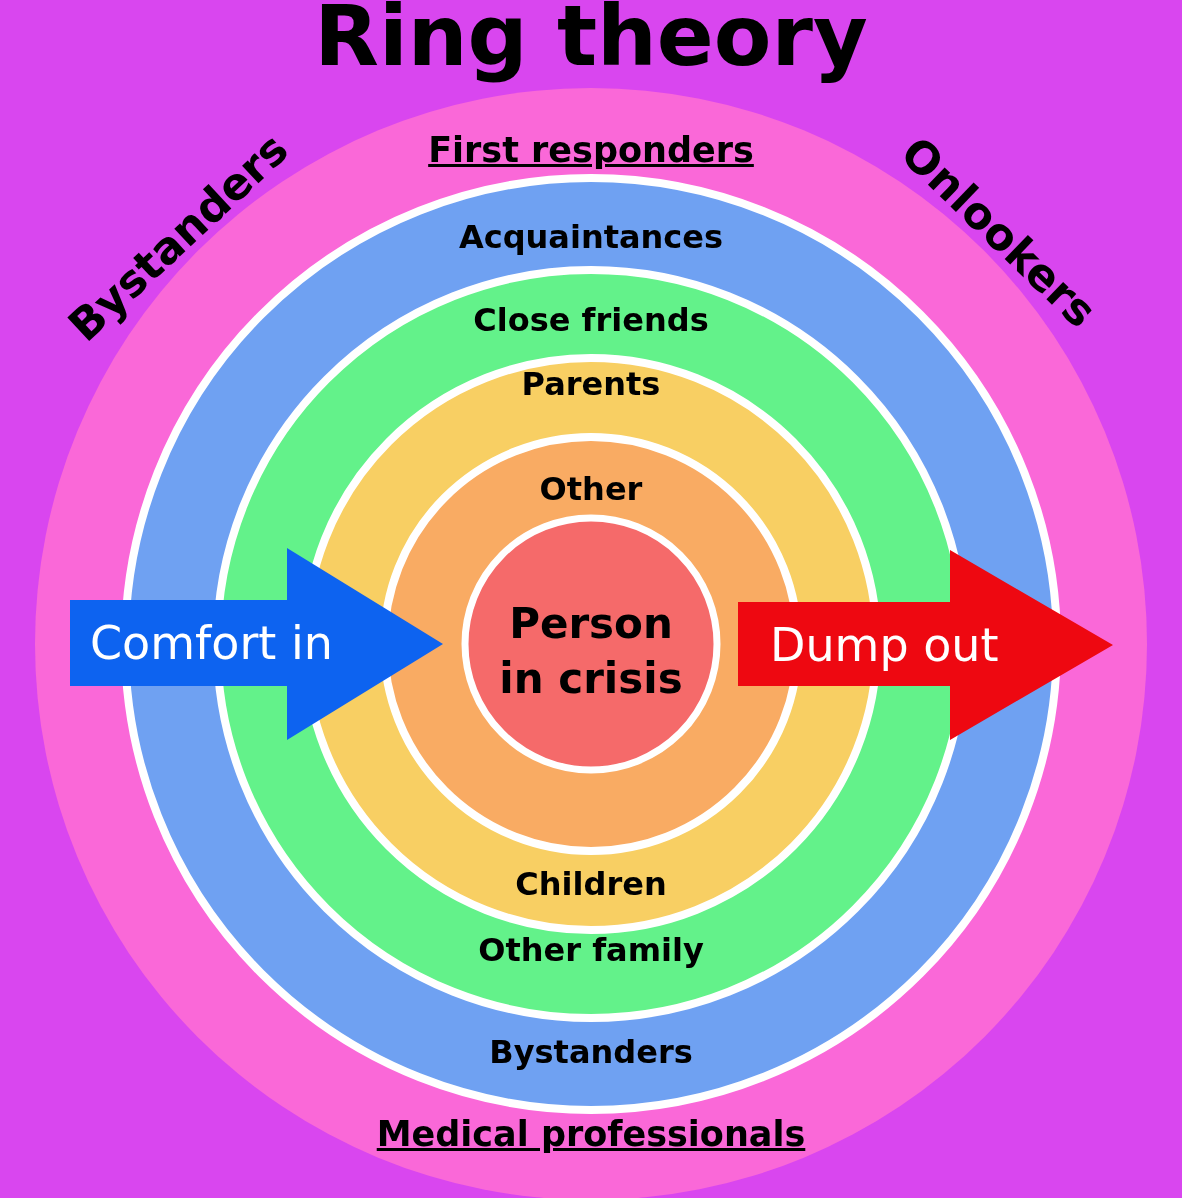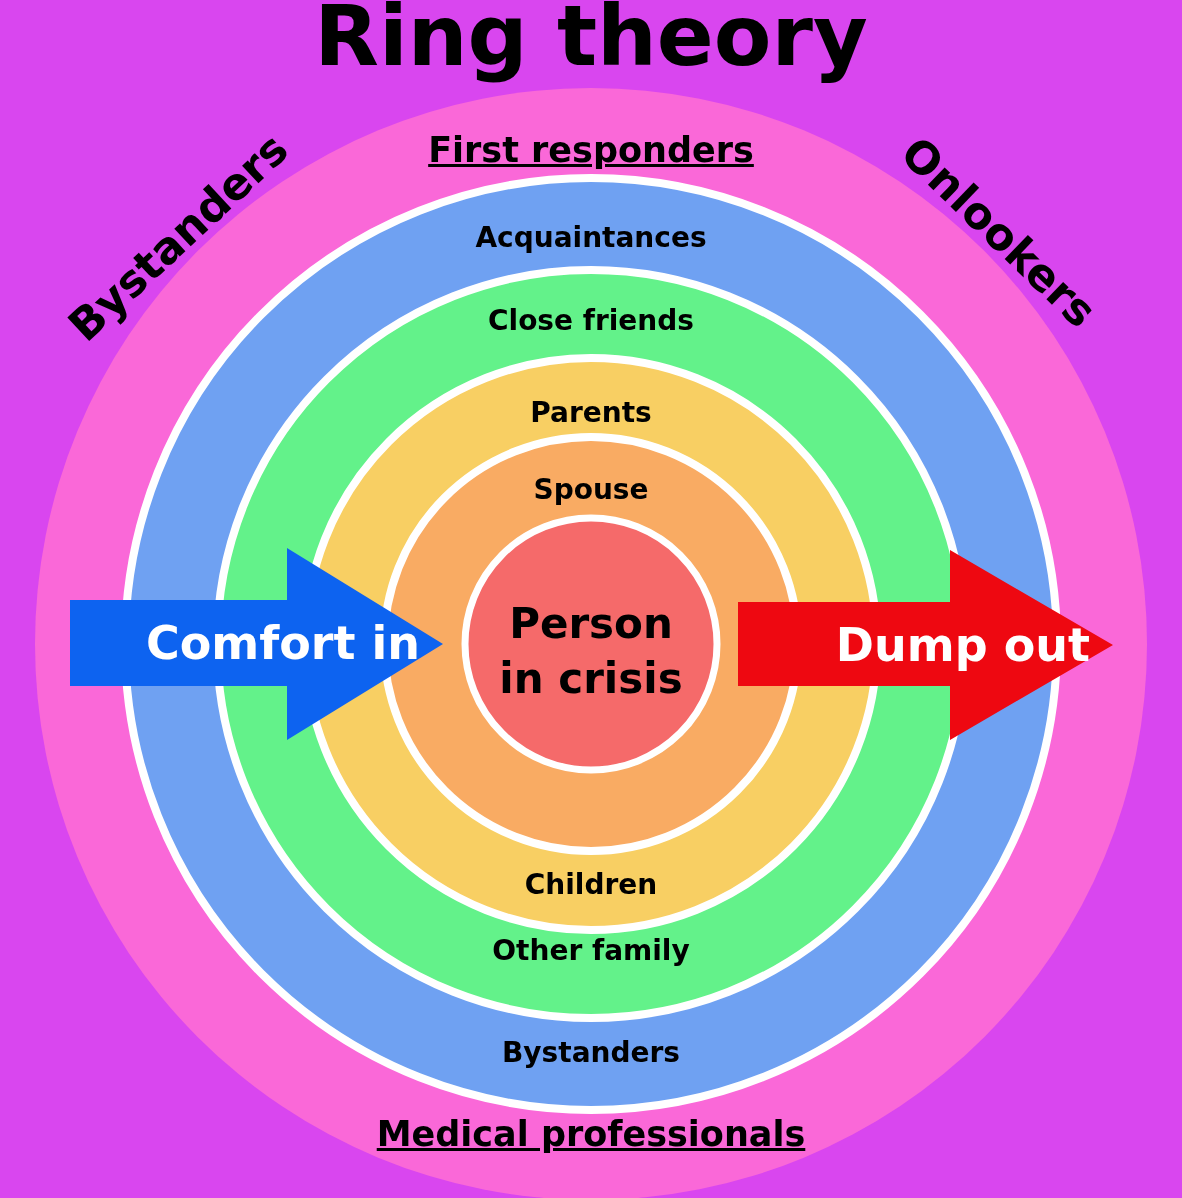--- a/index.html
+++ b/index.html
@@ -31,21 +31,21 @@
     color: #000000;
     letter-spacing: 0px;
     line-height: 1.1;
   }
   .ring-label {
     position: absolute;
     left: 0;
     right: 0;
     text-align: center;
     transform: translateY(-50%);
-    font-size: 28px;
+    font-size: 32px;
     font-weight: 700;
     color: #000000;
     white-space: nowrap;
   }
   .ring-label-sm {
     font-size: 35px;
     text-decoration: underline;
   }
   .center-label {
     position: absolute;
@@ -73,23 +73,23 @@
     transform: translate(-50%, -50%) rotate(-43deg);
   }
   .rot-label.right {
     left: 999px;
     top: 232px;
     transform: translate(-50%, -50%) rotate(44deg);
   }
   .arrow-label {
     position: absolute;
     transform: translateY(-50%);
-    text-align: right;
+    text-align: left;
     font-size: 46px;
-    font-weight: 700;
+    font-weight: 400;
     color: #ffffff;
     white-space: nowrap;
   }
   .arrow-label.comfort {
     left: 90px;
     width: 330px;
     top: 643px;
   }
   .arrow-label.dump {
     left: 770px;
@@ -115,22 +115,22 @@
   </svg>
 
   <div class="page-title">Ring theory</div>
 
   <div class="rot-label left">Bystanders</div>
   <div class="rot-label right">Onlookers</div>
 
   <div class="ring-label ring-label-sm" style="top:150px">First responders</div>
   <div class="ring-label" style="top:237px">Acquaintances</div>
   <div class="ring-label" style="top:320px">Close friends</div>
-  <div class="ring-label" style="top:412px">Parents</div>
-  <div class="ring-label" style="top:489px">Spouse</div>
+  <div class="ring-label" style="top:384px">Parents</div>
+  <div class="ring-label" style="top:489px">Other</div>
 
   <div class="center-label">
     <div>Person</div>
     <div>in crisis</div>
   </div>
 
   <div class="ring-label" style="top:884px">Children</div>
   <div class="ring-label" style="top:950px">Other family</div>
   <div class="ring-label" style="top:1052px">Bystanders</div>
   <div class="ring-label ring-label-sm" style="top:1134px">Medical professionals</div>

